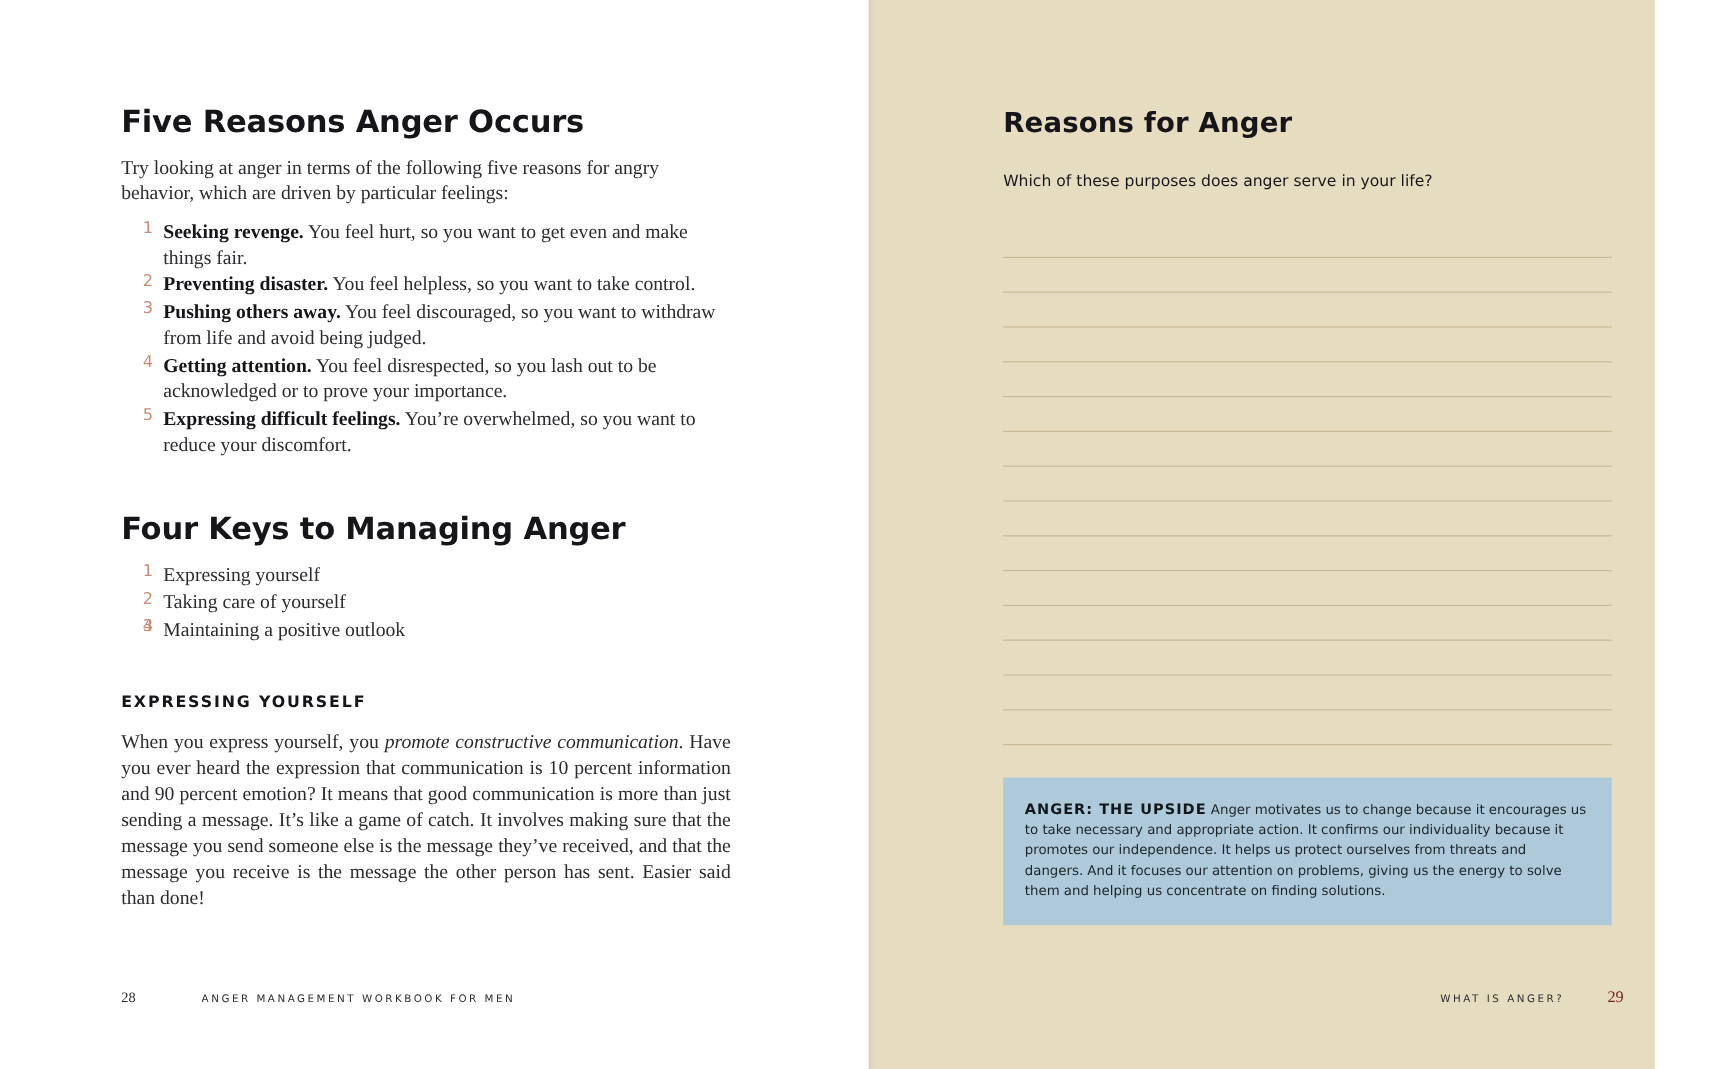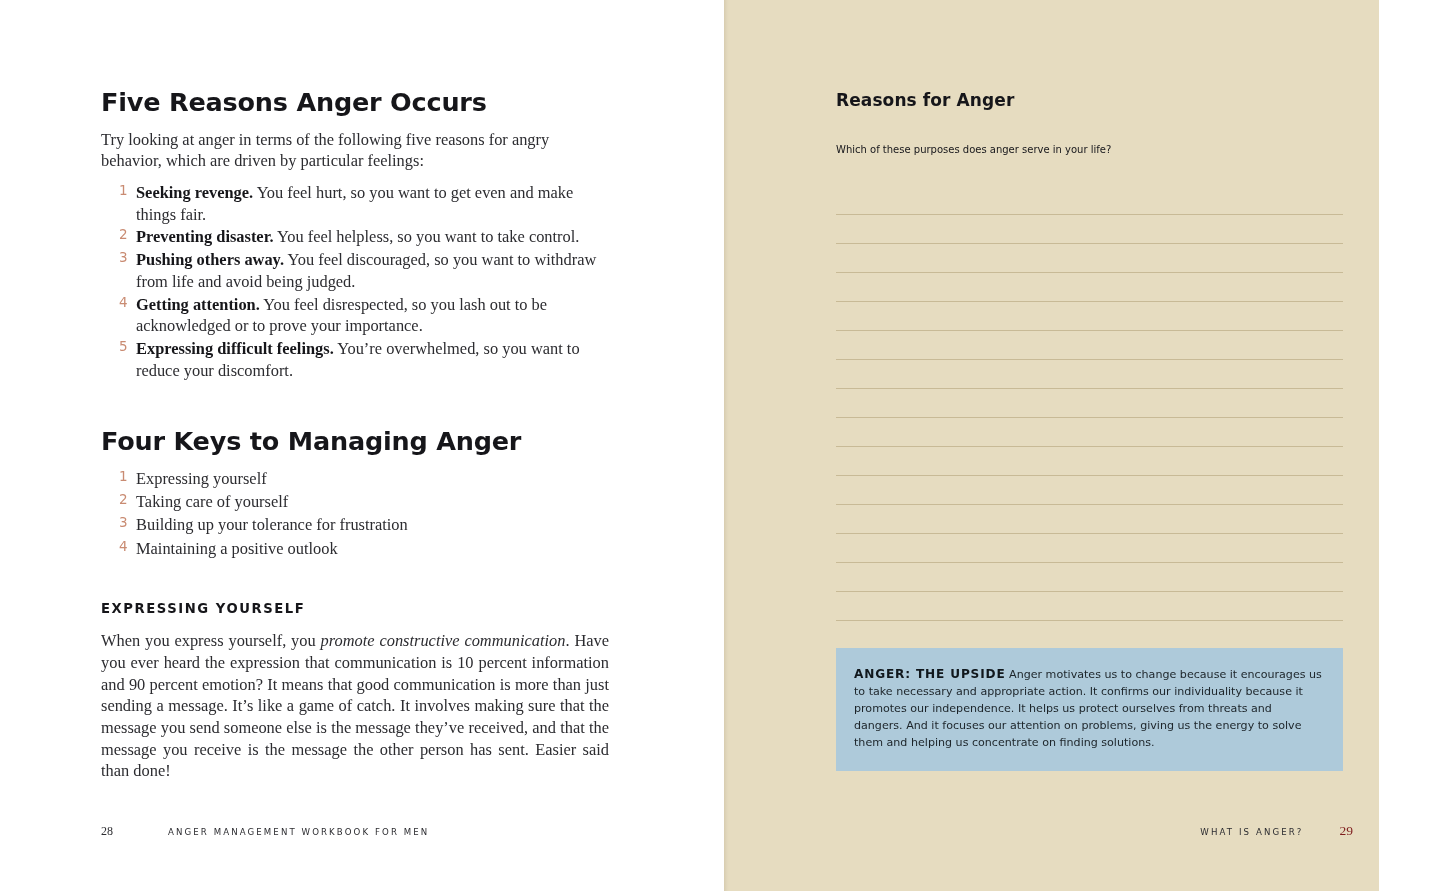--- a/index.html
+++ b/index.html
@@ -147,32 +147,32 @@
     background: linear-gradient(to right, #d8cdb0 0%, #e2d8bd 60%, #e6dcc0 100%);
   }
 
   h2.ws-title {
     position: absolute;
     left: 112px;
     top: 90px;
     margin: 0;
     font-family: "DejaVu Sans", sans-serif;
     font-weight: bold;
-    font-size: 17px;
+    font-size: 23px;
     letter-spacing: 0.1px;
     color: #16161a;
     text-align: center;
   }
   p.ws-prompt {
     position: absolute;
     left: 112px;
     top: 144px;
     margin: 0;
     font-family: "DejaVu Sans", sans-serif;
-    font-size: 10px;
+    font-size: 13px;
     color: #16161a;
   }
 
   .ws-lines {
     position: absolute;
     left: 112px;
     top: 186px;
     width: 507px;
   }
   .ws-line {
@@ -268,21 +268,20 @@
         <li>
           <span class="num">1</span>
           <span>Expressing yourself</span>
         </li>
         <li>
           <span class="num">2</span>
           <span>Taking care of yourself</span>
         </li>
         <li>
           <span class="num">3</span>
-          <span>Building up your tolerance for frustration</span>
         </li>
         <li>
           <span class="num">4</span>
           <span>Maintaining a positive outlook</span>
         </li>
       </ol>
 
       <h3 class="subhead">EXPRESSING YOURSELF</h3>
 
       <p class="body justified"><span>When you express yourself, you </span><em class="ital">promote constructive communication</em><span>. Have you ever heard the expression that communication is 10 percent information and 90 percent emotion? It means that good communication is more than just sending a message. It’s like a game of catch. It involves making sure that the message you send someone else is the message they’ve received, and that the message you receive is the message the other person has sent. Easier said than done!</span></p>

